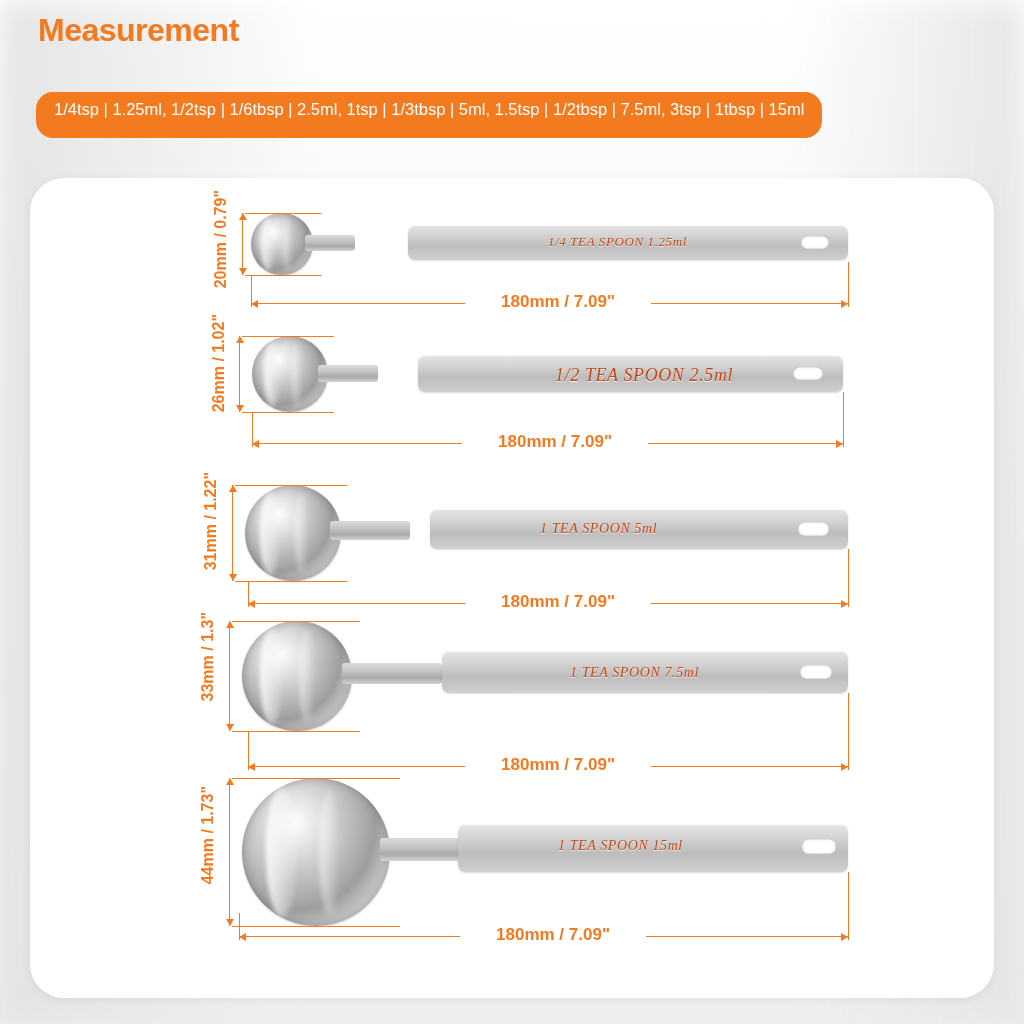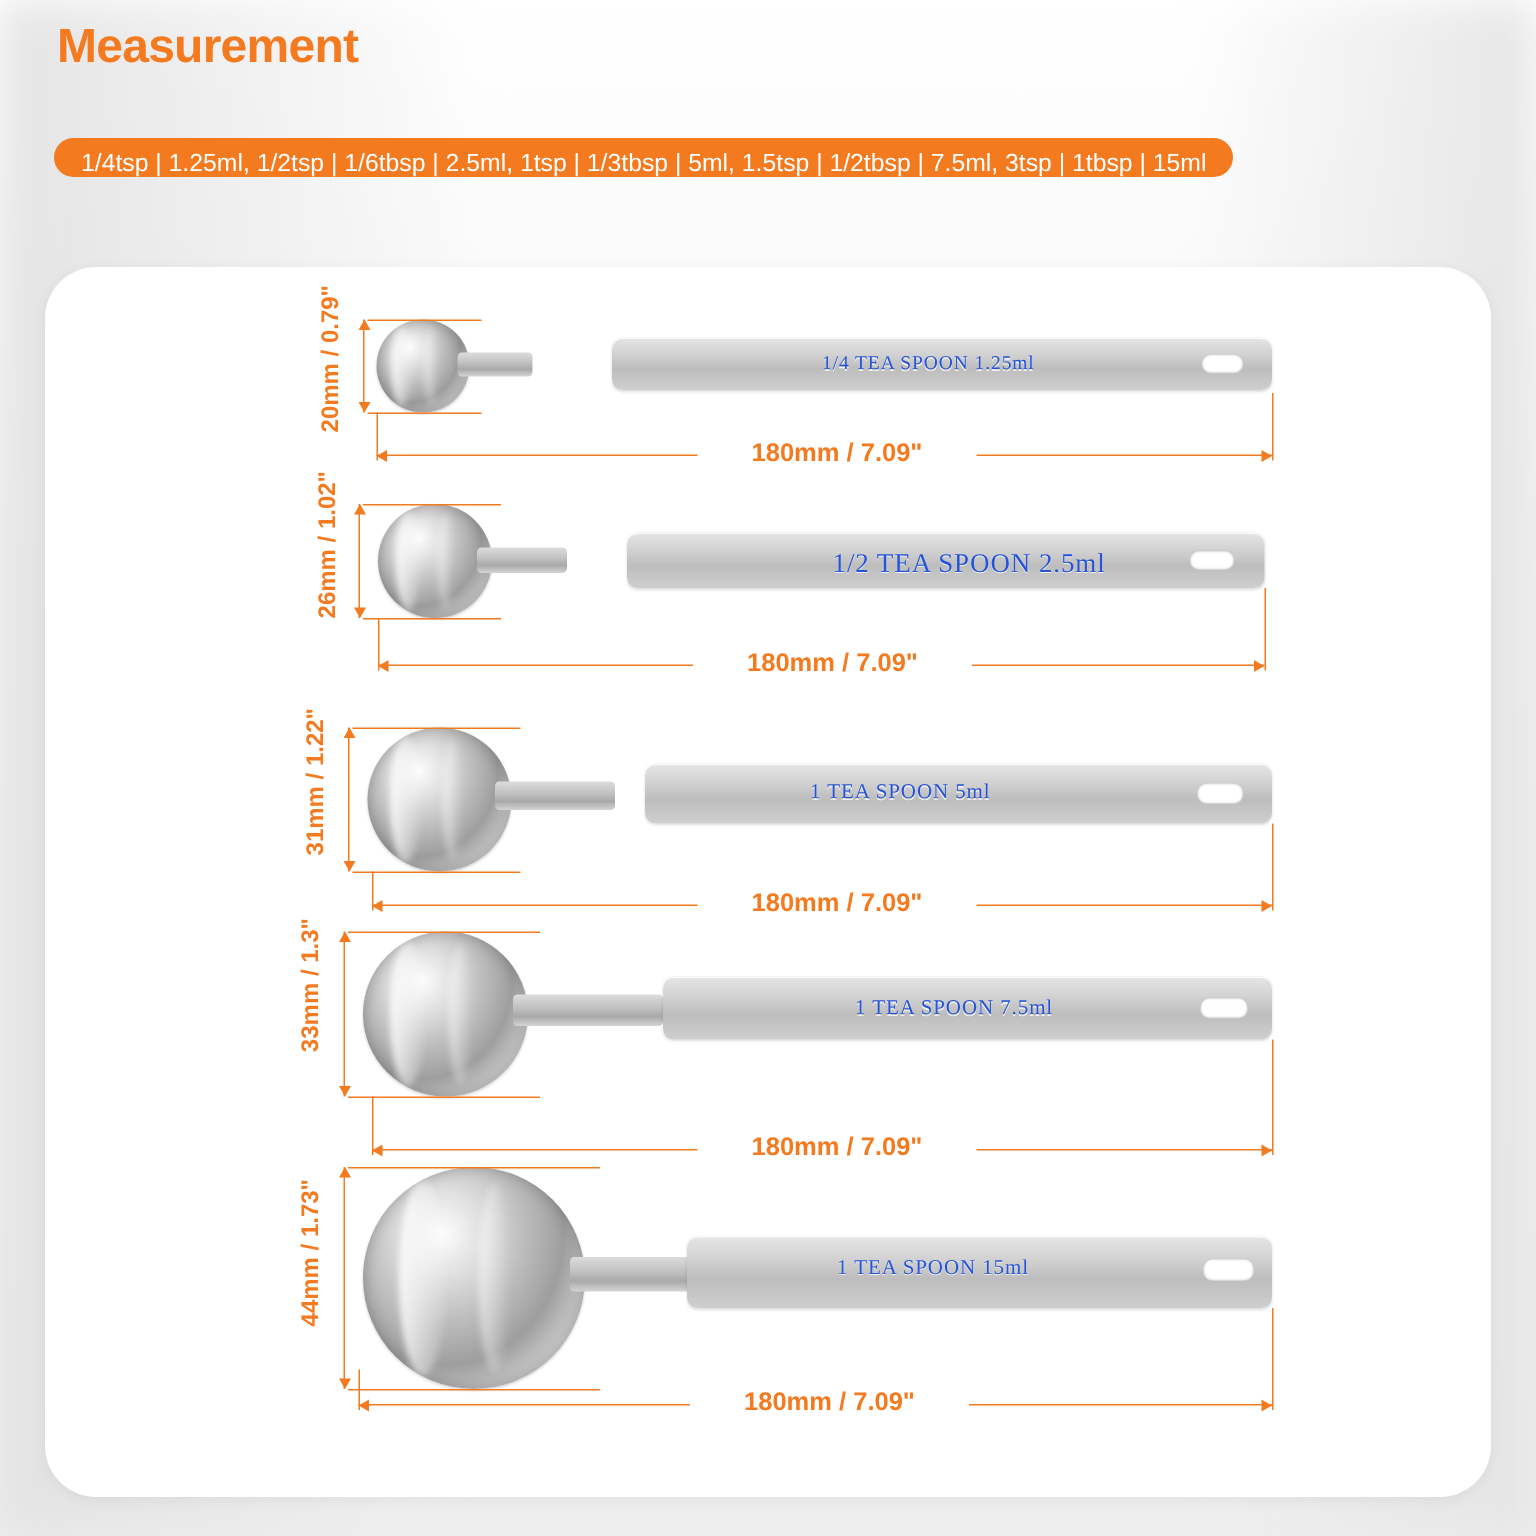--- a/index.html
+++ b/index.html
@@ -45,21 +45,21 @@
     font-size: 32px;
     font-weight: bold;
     color: #f47a20;
     letter-spacing: -0.5px;
   }
 
   .spec-pill {
     position: absolute;
     left: 36px;
     top: 92px;
-    height: 26px;
+    height: 46px;
     line-height: 34px;
     padding: 0 18px;
     border-radius: 17px;
     background: #f47a20;
     color: #ffffff;
     font-size: 16.5px;
     white-space: nowrap;
   }
 
   .card {
@@ -125,25 +125,26 @@
   }
   .hole {
     position: absolute;
     border-radius: 6px;
     background: #ffffff;
     box-shadow: inset 0 0 2px rgba(0,0,0,0.45);
   }
   .engrave {
     position: absolute;
     font-family: "Liberation Serif", serif;
-    color: #1d4ed8;
+    color: #c2410c;
     letter-spacing: 0.6px;
     white-space: nowrap;
     text-shadow: 0 1px 0 rgba(255,255,255,0.85);
     opacity: 0.95;
+    font-style: italic;
   }
   .dim-h {
     position: absolute;
     height: 1px;
     background: #f47a20;
   }
   .dim-h::before, .dim-h::after {
     content: "";
     position: absolute;
     top: -3.5px;

